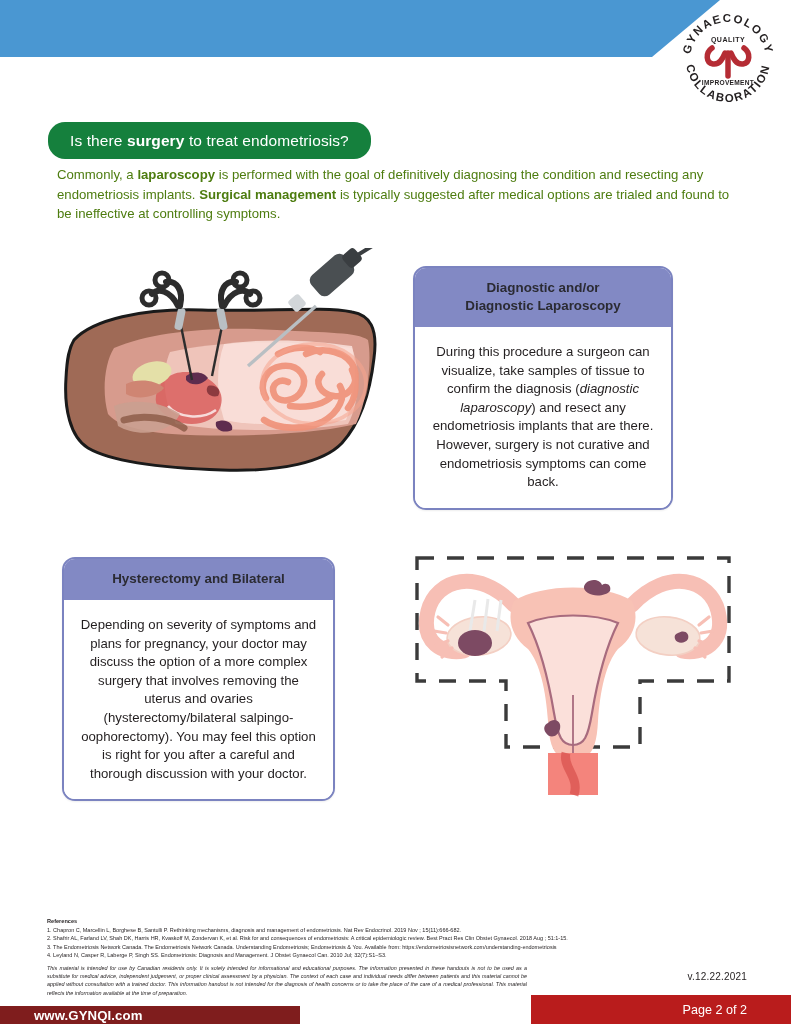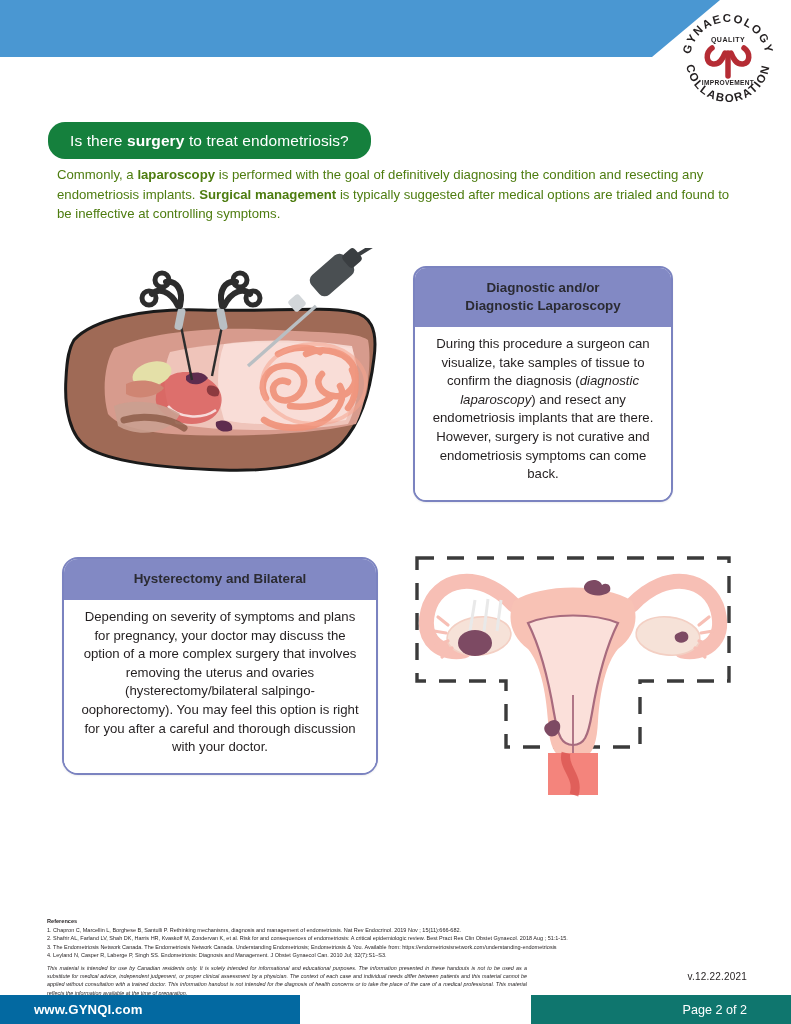--- a/index.html
+++ b/index.html
@@ -63,26 +63,26 @@
     line-height: 18px;
     text-align: center;
     padding: 11px 10px 12px;
   }
   .card-body {
     background: #fff;
     color: #231f20;
     font-size: 13.2px;
     line-height: 18.6px;
     text-align: center;
-    padding: 8px 16px 16px;
+    padding: 16px 16px 16px;
   }
   .card-body i { font-style: italic; }
 
   #card-laparoscopy { left: 413px; top: 266px; width: 260px; }
-  #card-hysterectomy { left: 62px; top: 557px; width: 316px; border-radius: 16px; }
+  #card-hysterectomy { left: 62px; top: 557px; width: 273px; }
 
   
   .illus { position: absolute; }
   #illus-laparoscopy { left: 52px; top: 248px; width: 350px; height: 258px; }
   #illus-uterus { left: 402px; top: 545px; width: 342px; height: 252px; }
 
   
   .refs {
     position: absolute; left: 47px; top: 918px; width: 700px;
     color: #231f20;
@@ -102,32 +102,32 @@
     font-size: 10px; color: #231f20; text-align: right;
     letter-spacing: .2px;
   }
   .authors {
     position: absolute; right: 44px; top: 985px;
     font-size: 12.4px; color: #0369a1; text-align: right; margin-top: 20px;
   }
 
   .footer-bar-left {
     position: absolute; left: 0; bottom: 0;
-    width: 300px; height: 29px;
-    background: #0369a1;
+    width: 300px; height: 18px;
+    background: #7f1d1d;
     display: flex; align-items: center;
   }
   .footer-bar-left .url {
     color: #ffffff; font-size: 13.2px; font-weight: 700;
     padding-left: 34px; letter-spacing: .1px;
   }
   .footer-bar-right {
     position: absolute; right: 0; bottom: 0;
     width: 260px; height: 29px;
-    background: #0f766e;
+    background: #b91c1c;
     display: flex; align-items: center; justify-content: flex-end;
   }
   .footer-bar-right .pg {
     color: #ffffff; font-size: 12.6px; padding-right: 44px;
   }
 </style>
 </head>
 <body>
 
 <div class="page">

